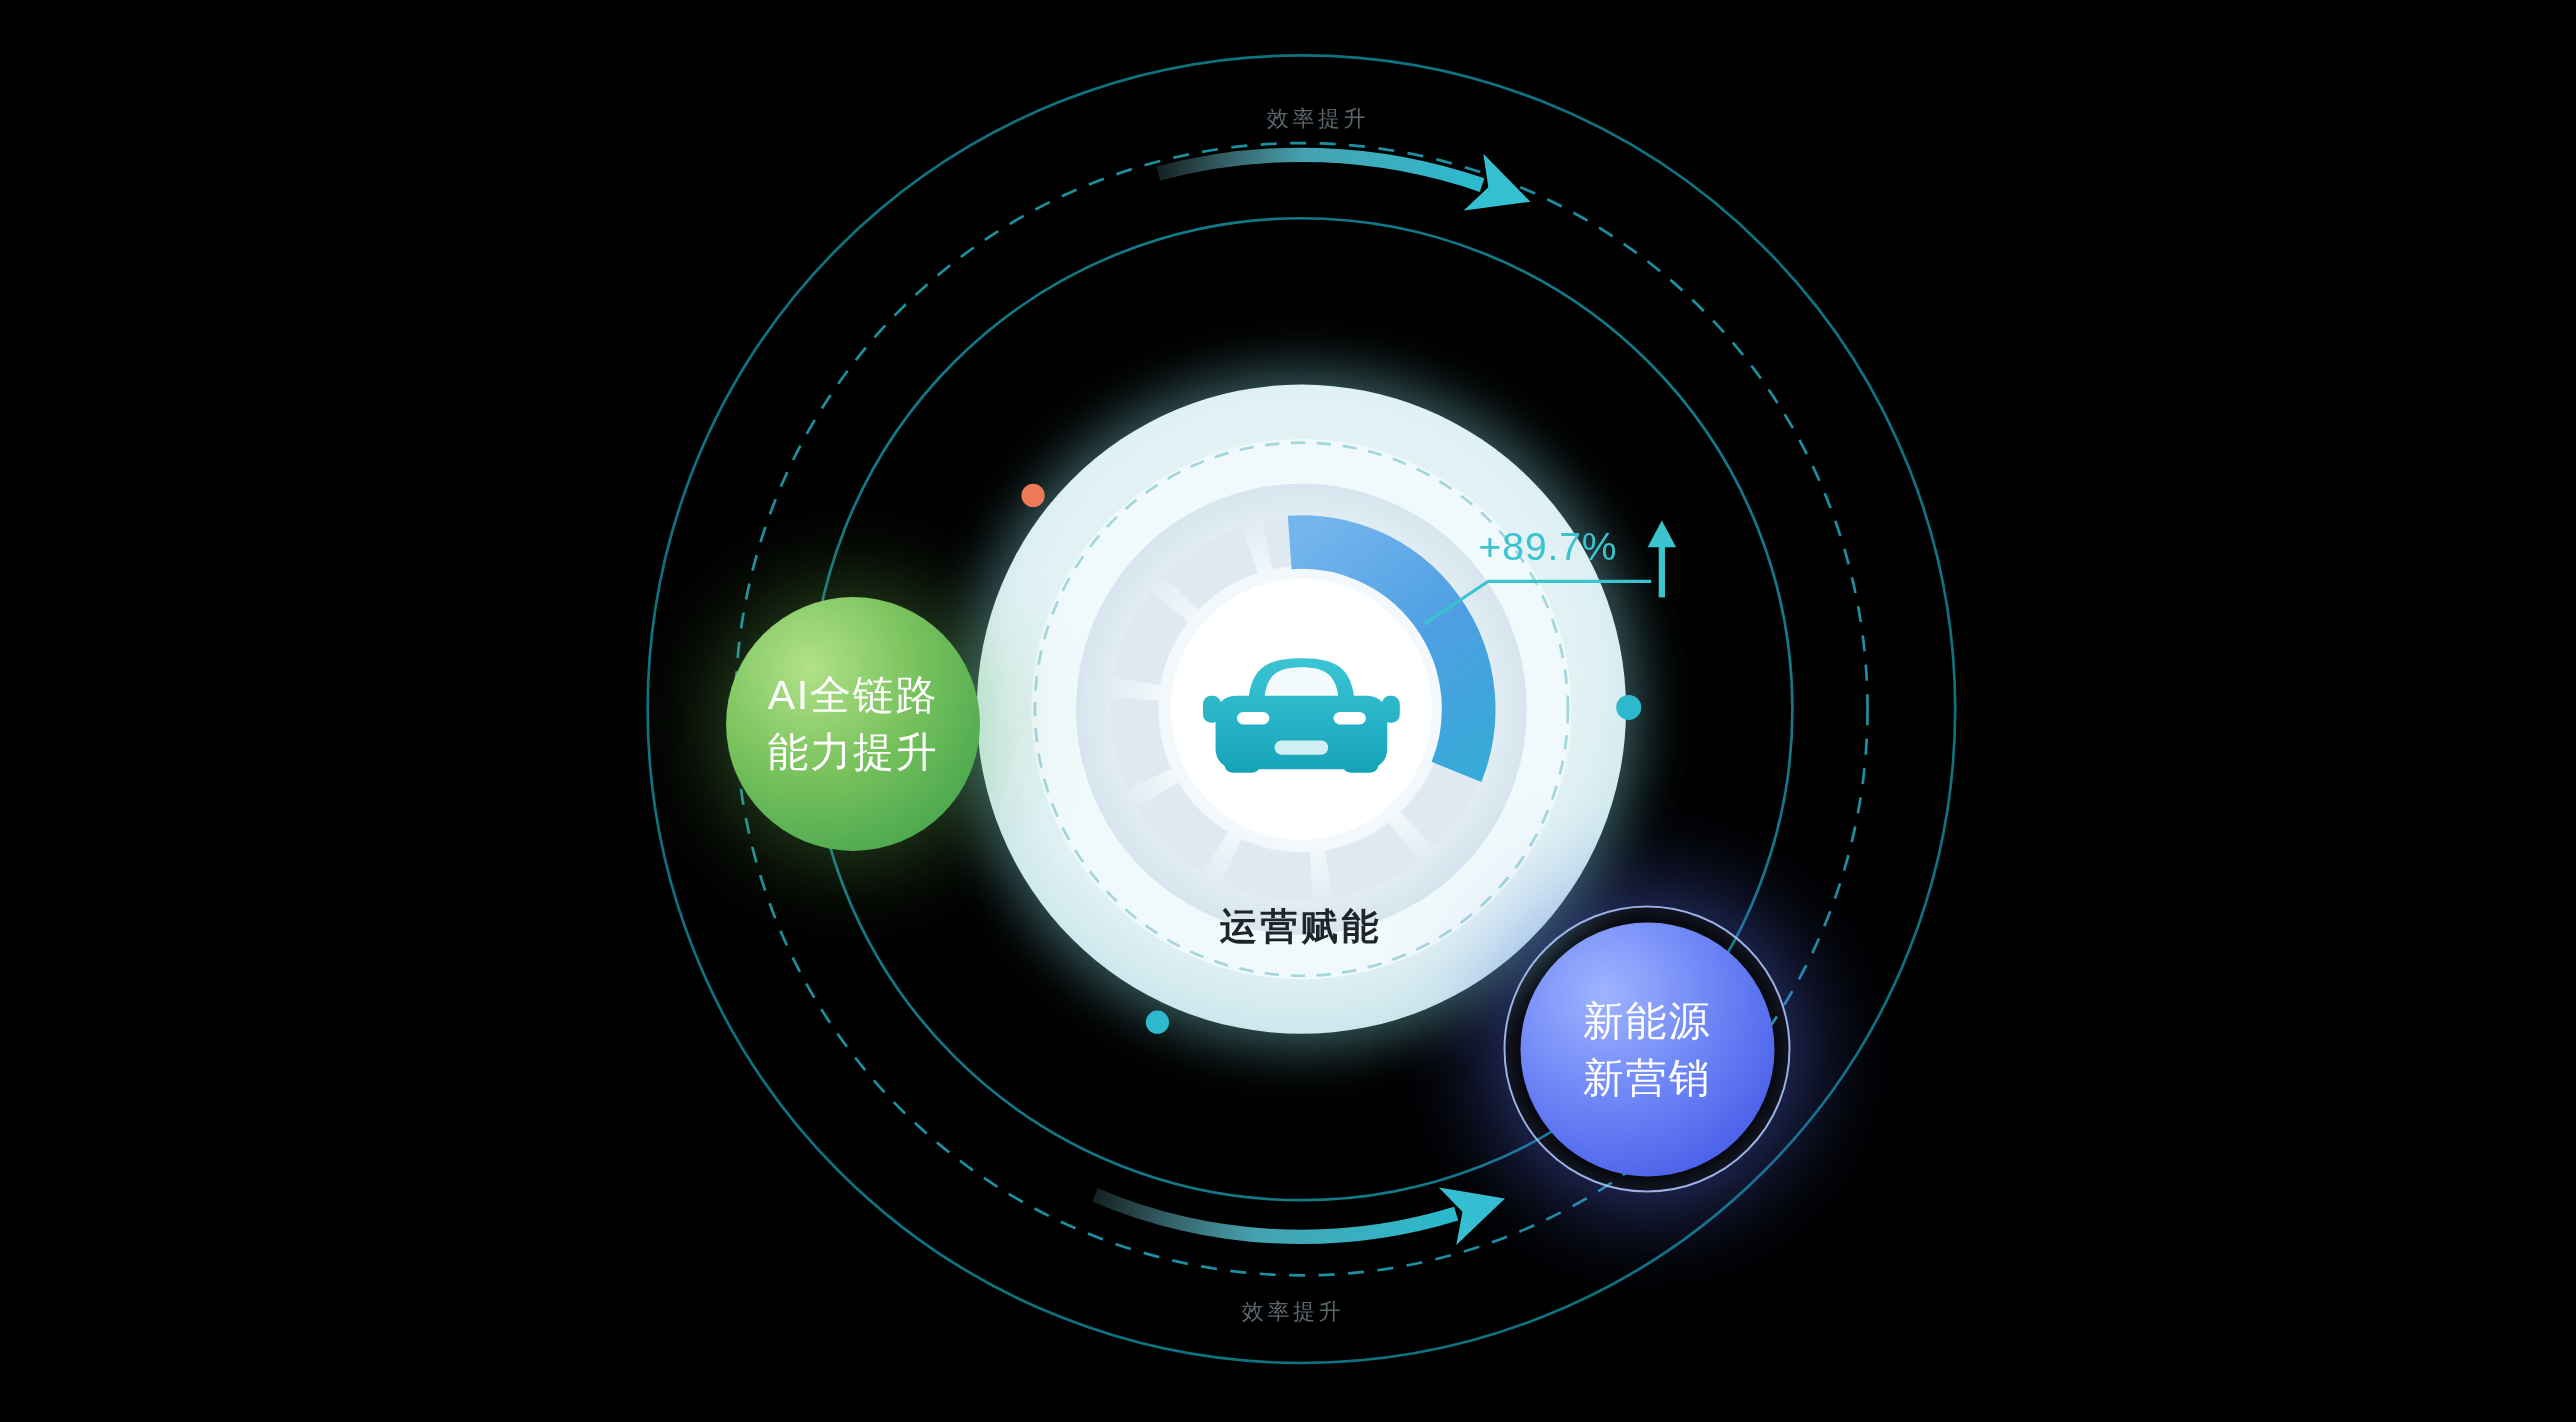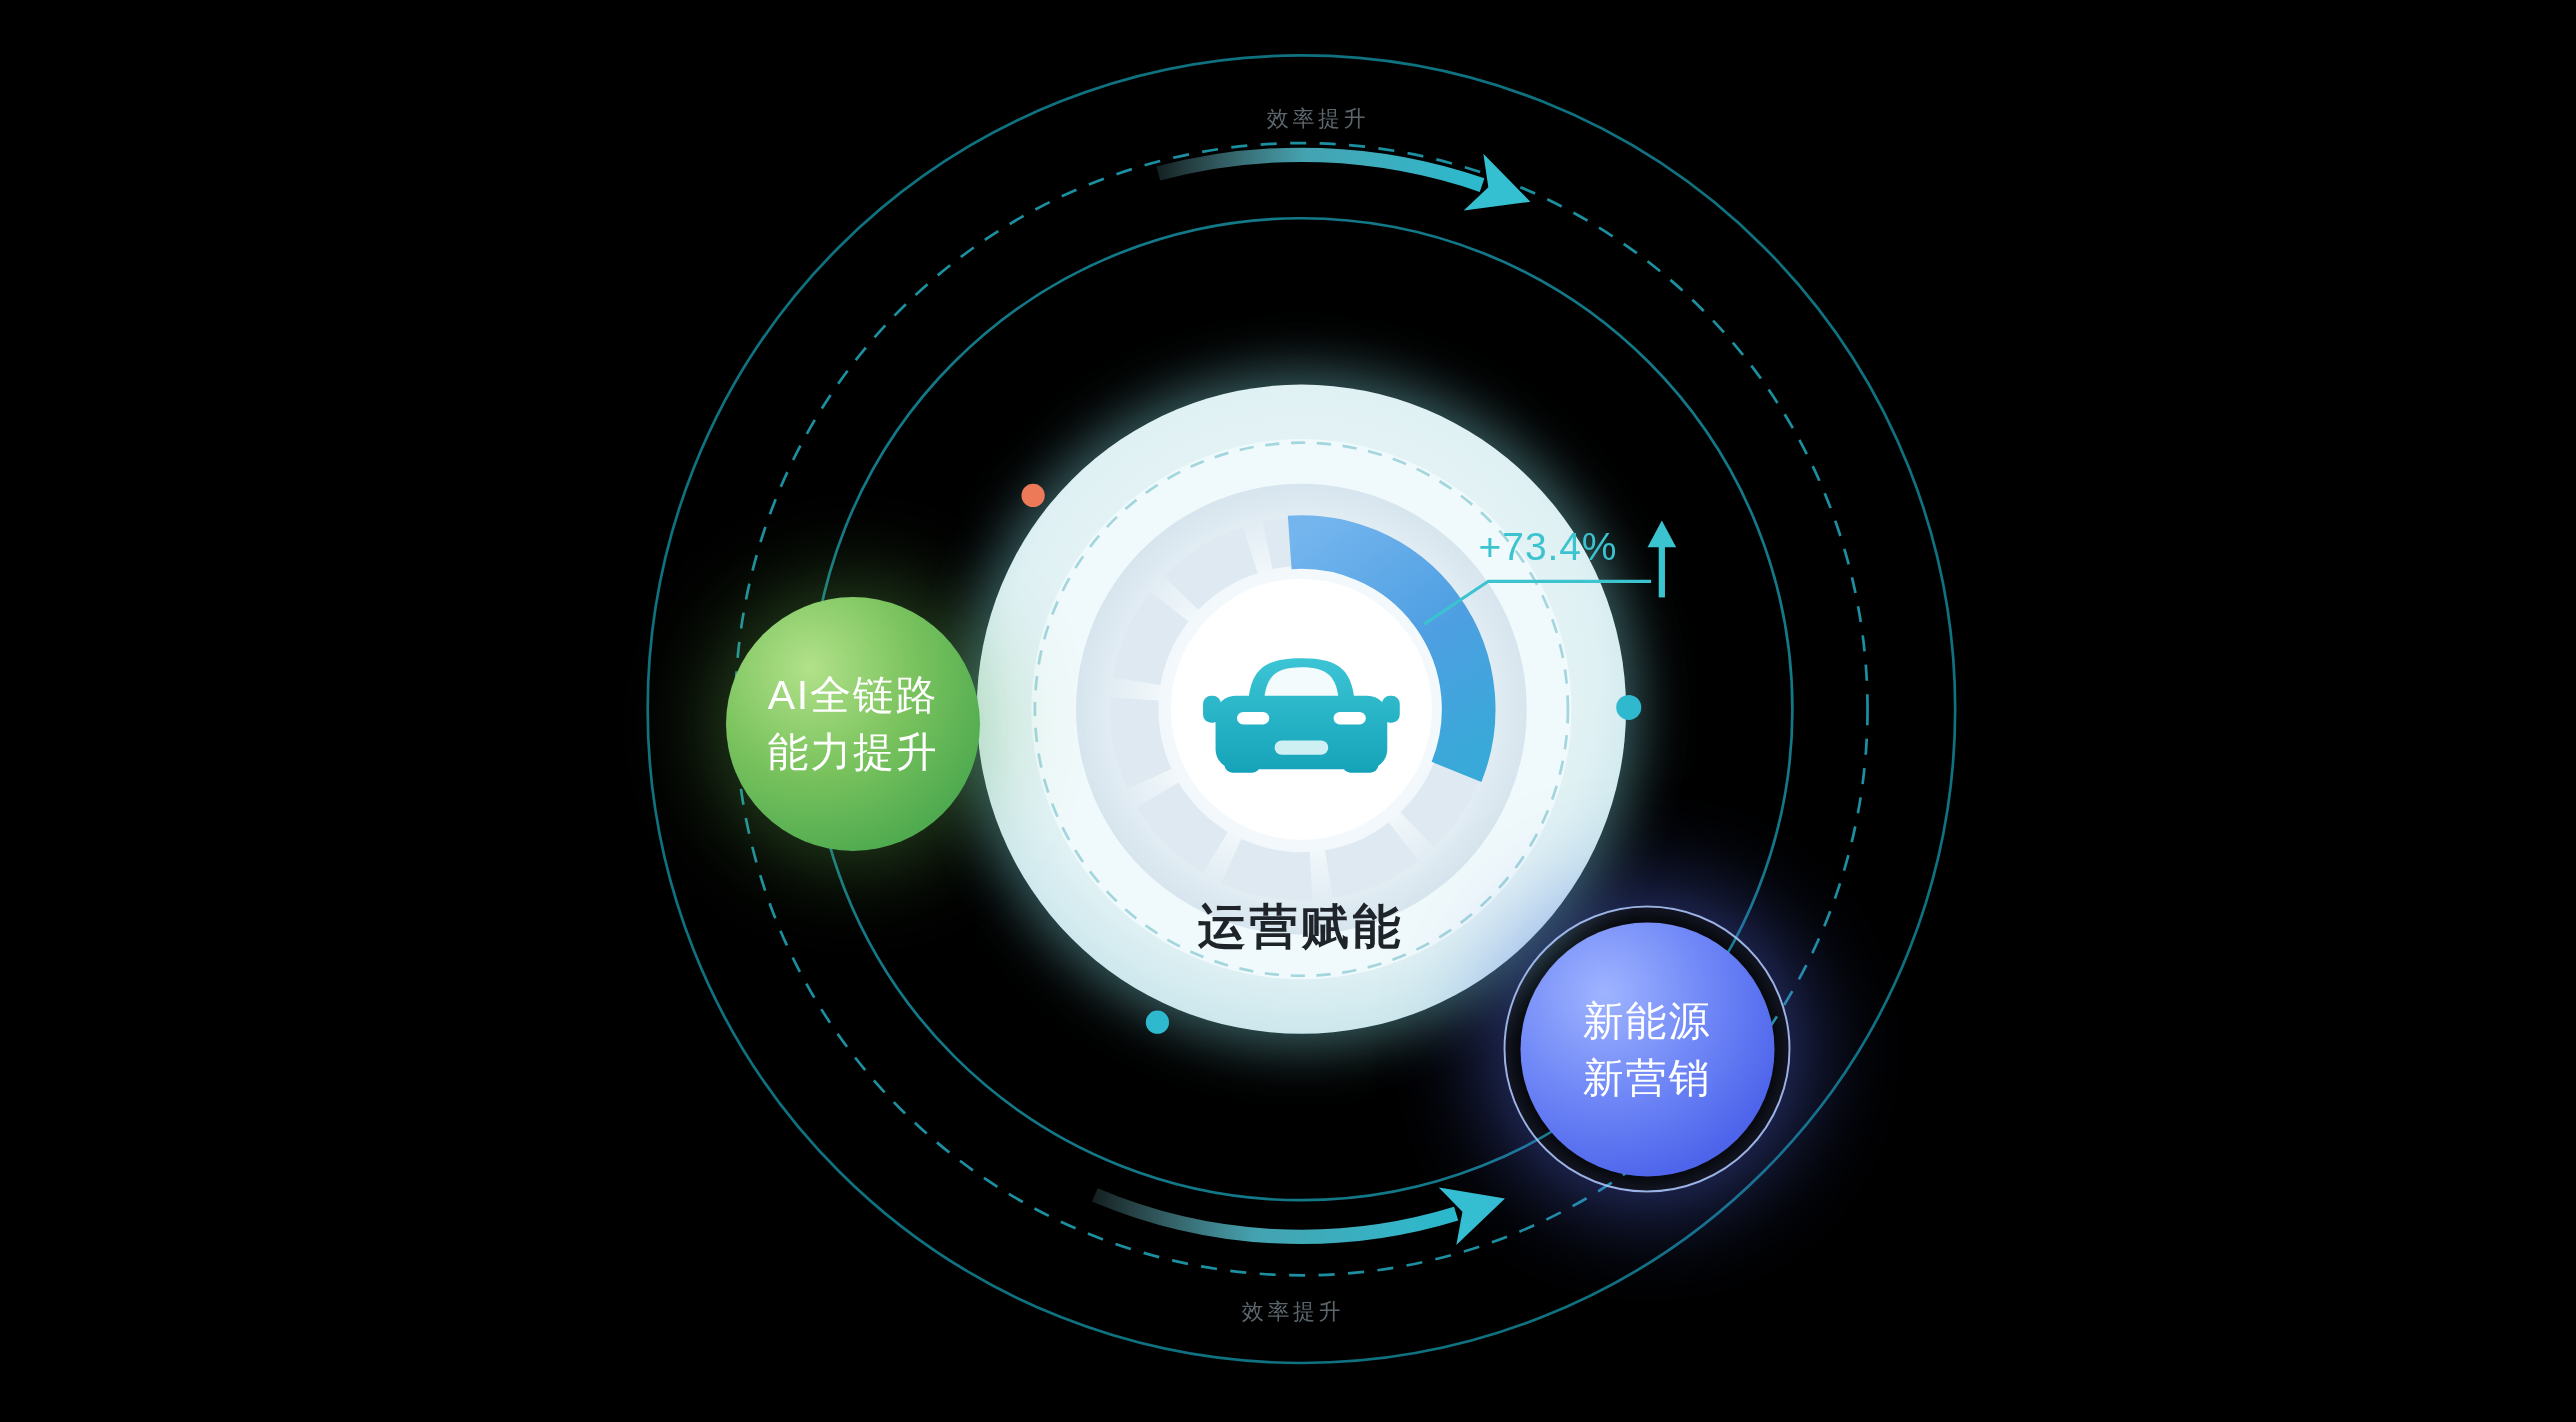--- a/index.html
+++ b/index.html
@@ -20,21 +20,21 @@
 
   .orbit-label{
     color:#5B666D;font-size:22px;letter-spacing:3.6px;font-weight:500;
     white-space:nowrap;
   }
   .orbit-label.top{left:1318px;top:119px;}
   .orbit-label.bottom{left:1293px;top:1312px;}
 
   .center-label{
     left:1301px;top:927px;
-    color:#1E2429;font-size:48px;font-weight:600;letter-spacing:3.6px;
+    color:#1E2429;font-size:37px;font-weight:600;letter-spacing:3.6px;
     white-space:nowrap;
   }
   .metric{
     left:1548px;top:547px;
     color:#3BC4CF;font-size:39px;font-weight:500;letter-spacing:0.9px;
     white-space:nowrap;
   }
 
   .bubble{
     border-radius:50%;
@@ -161,21 +161,21 @@
     <g>
       <circle cx="1155" cy="554" r="13" fill="#EC7A58"></circle>
       <circle cx="1821" cy="791" r="14" fill="#2FB9CE"></circle>
       <circle cx="1294" cy="1143" r="13" fill="#2FB9CE"></circle>
     </g>
   </svg>
 
   <div class="abs orbit-label top">效率提升</div>
   <div class="abs orbit-label bottom">效率提升</div>
 
-  <div class="abs metric">+73.4%</div>
+  <div class="abs metric">+89.7%</div>
 
   <div class="abs center-label">运营赋能</div>
 
 
   <div class="abs bubble green">
     <div class="bubble-line">AI全链路</div>
     <div class="bubble-line">能力提升</div>
   </div>
 
   <div class="halo">

